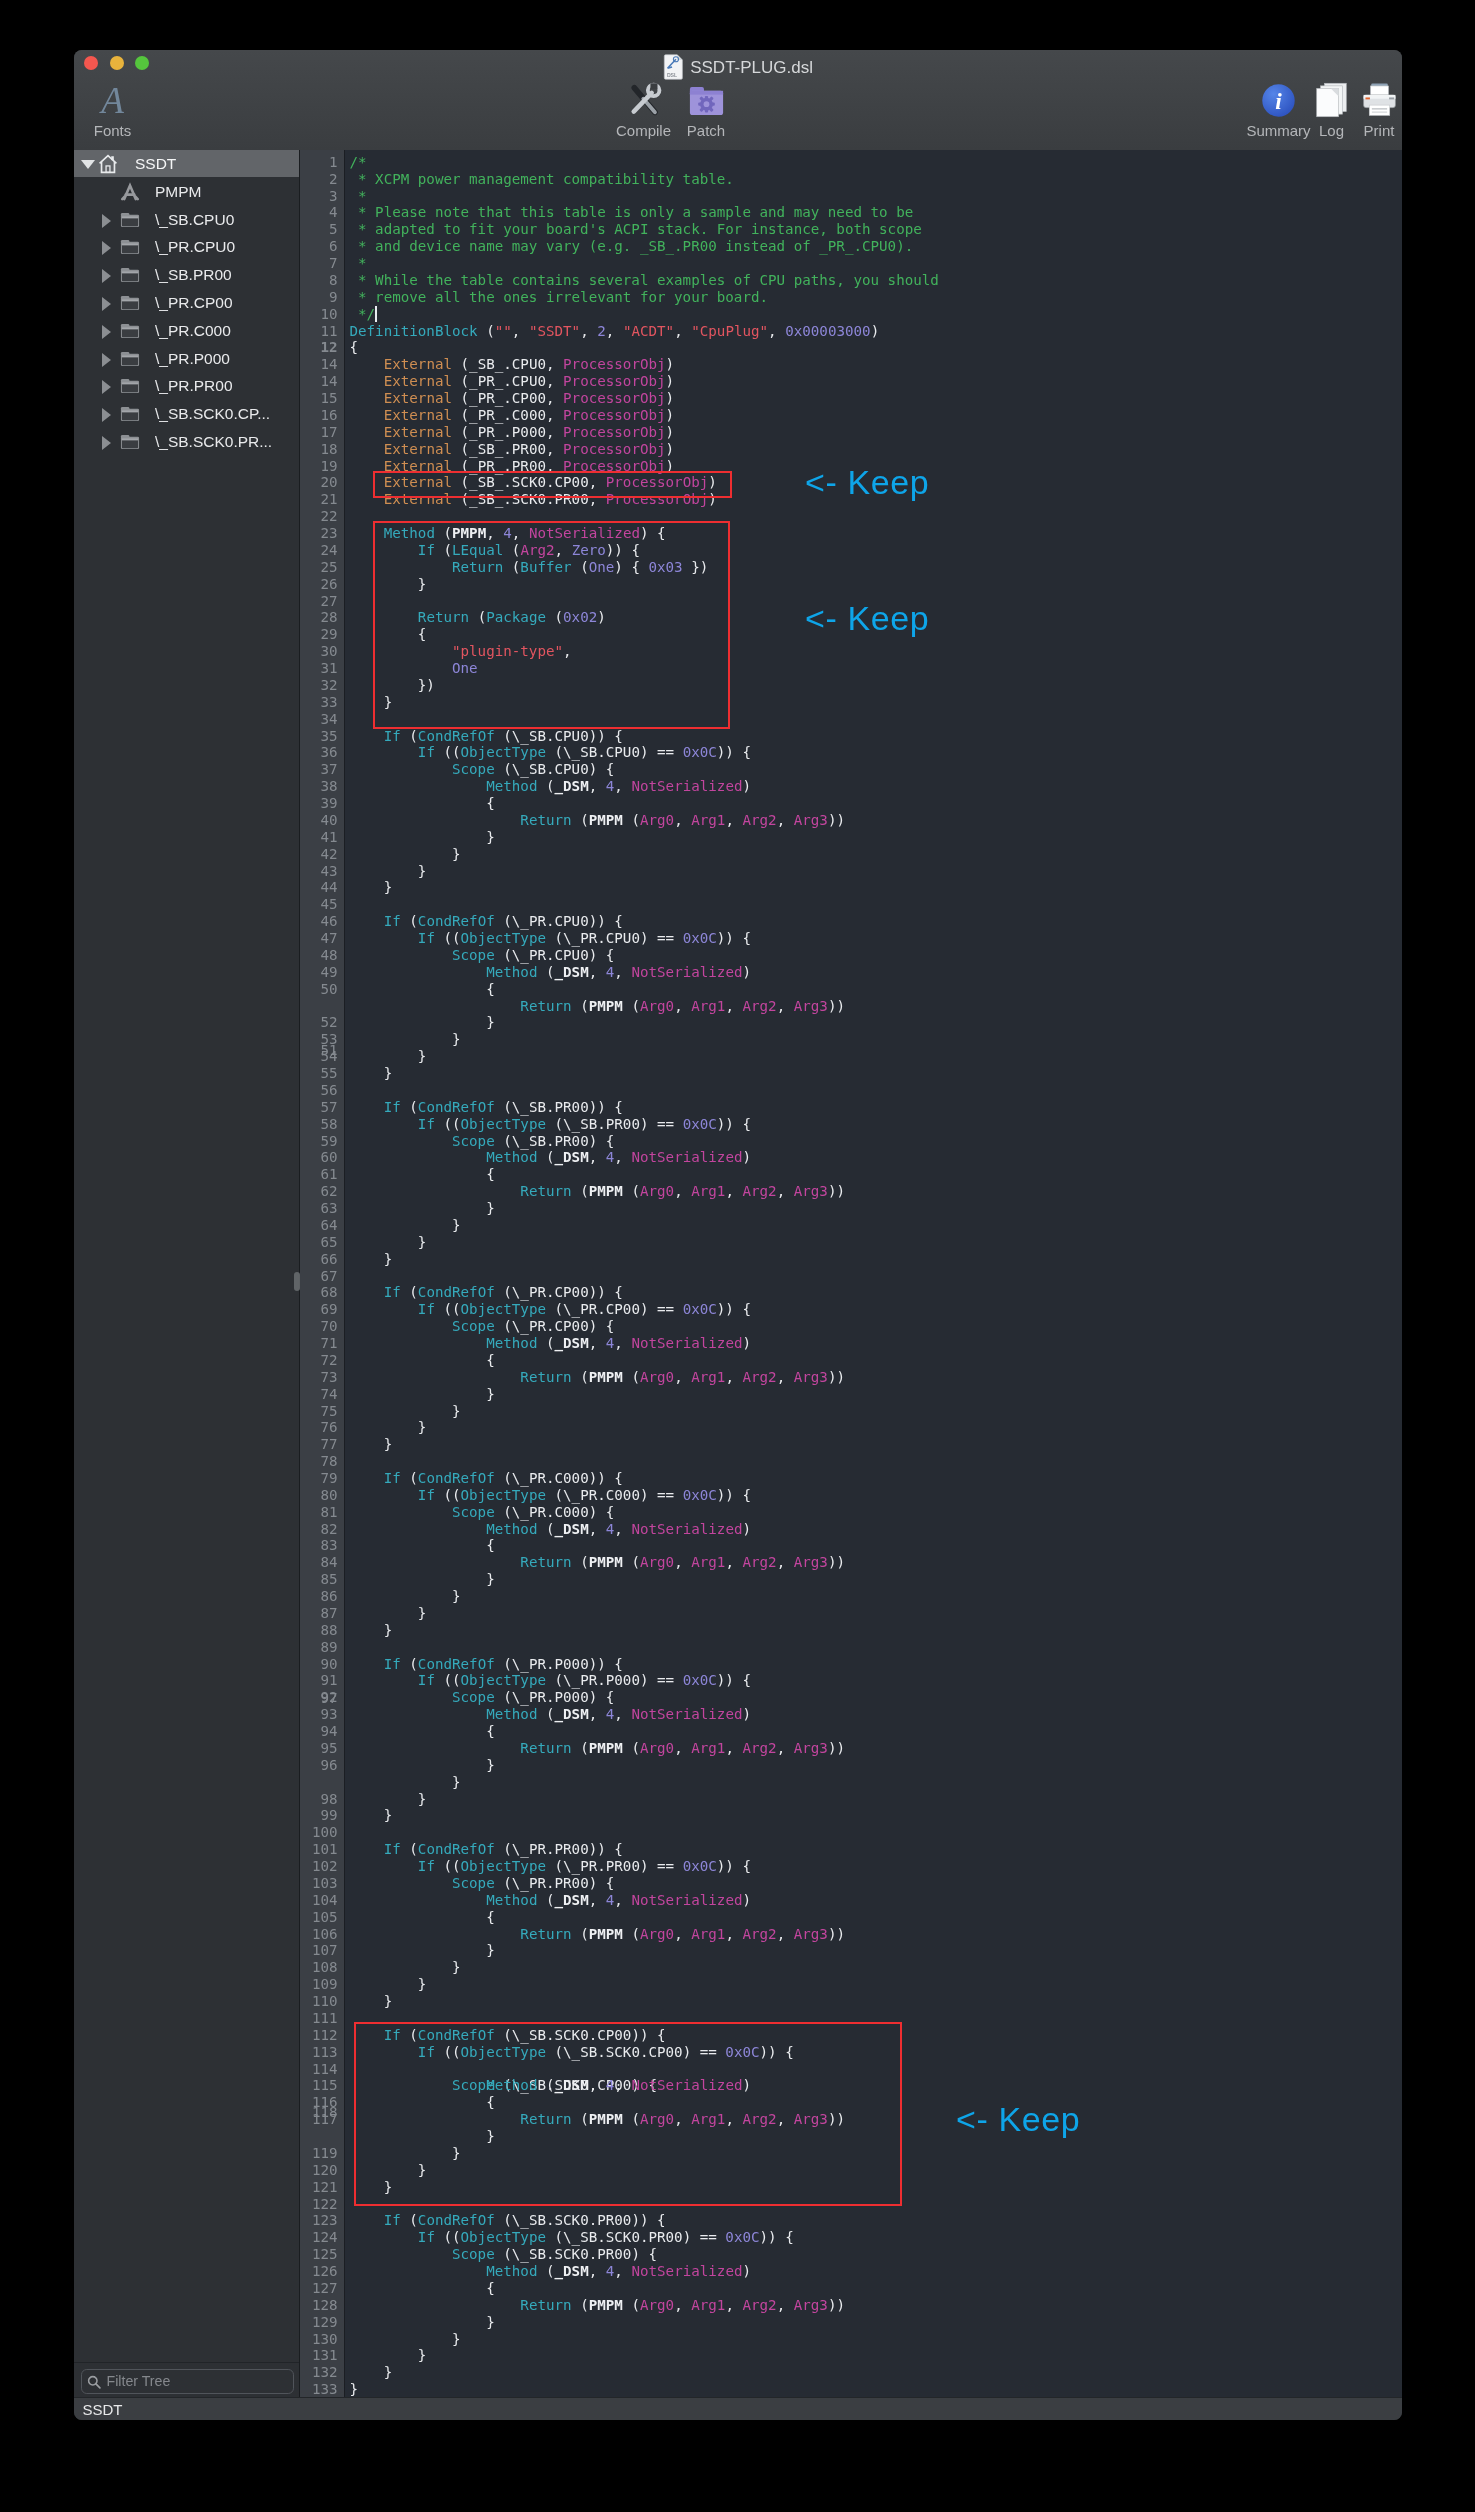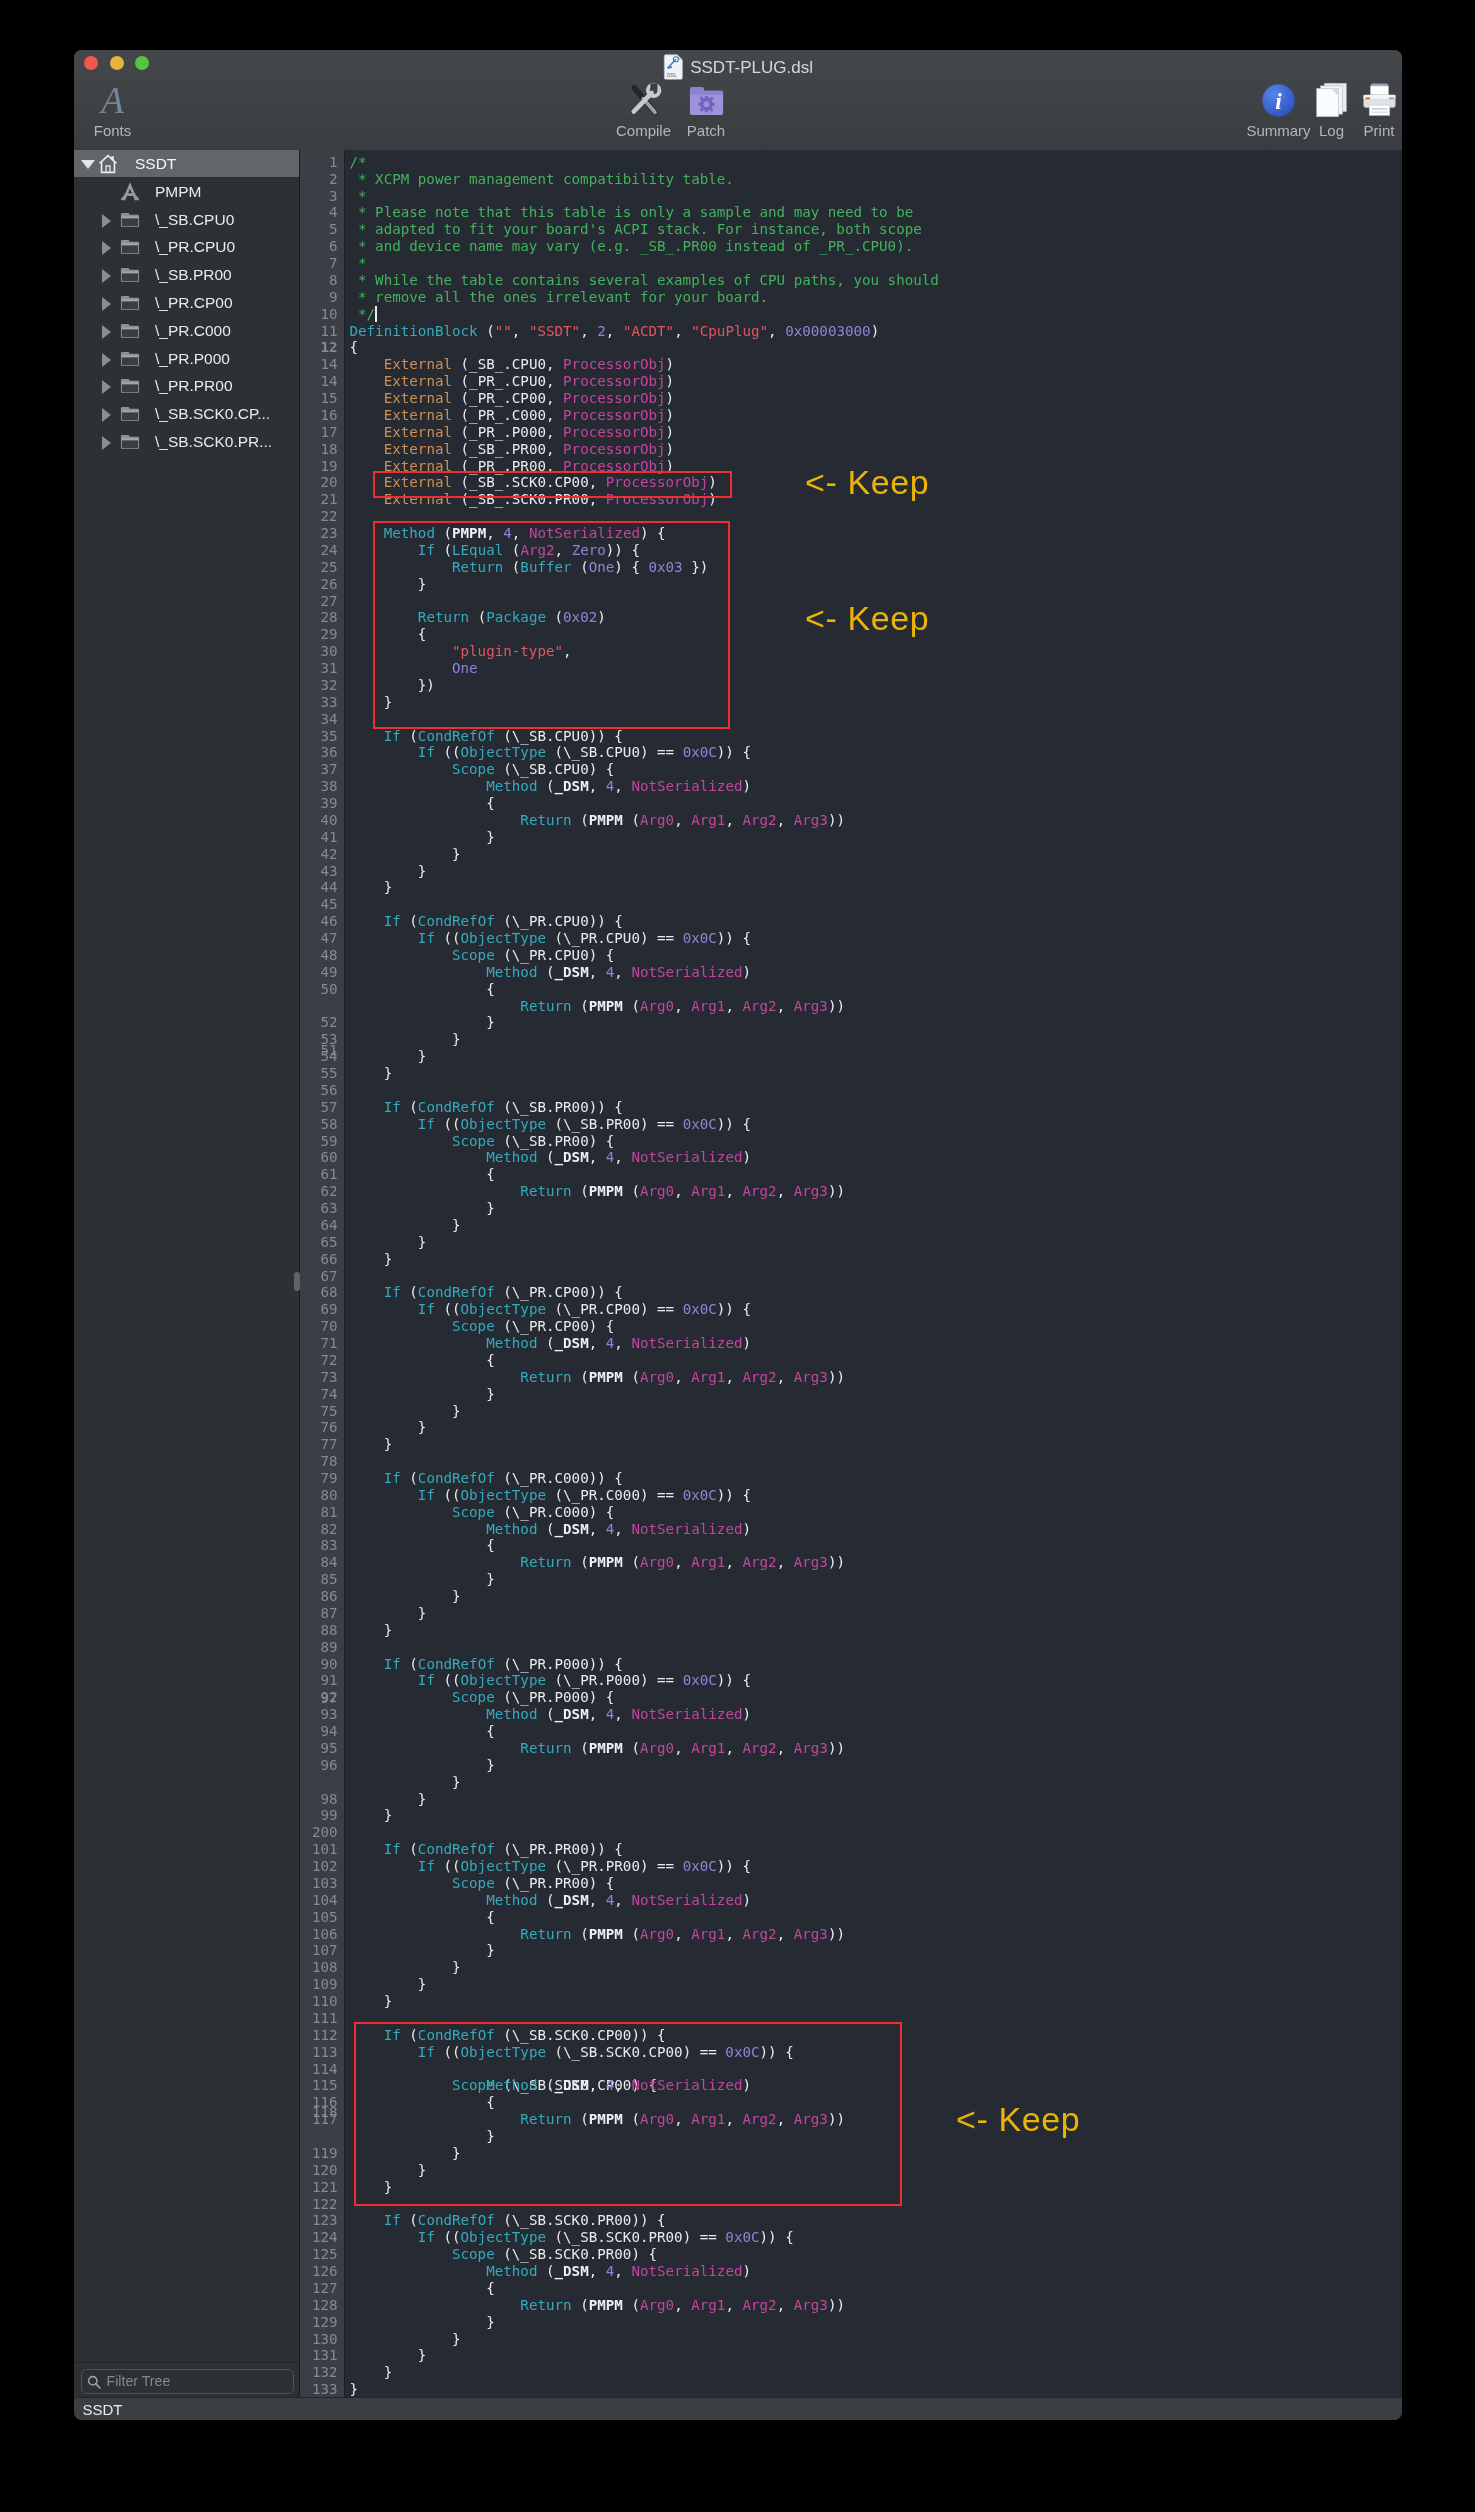--- a/index.html
+++ b/index.html
@@ -65,21 +65,21 @@
   .caret{display:inline-block;width:1.9px;height:15.5px;background:#e8ecf0;vertical-align:-2.6px;}
   
   #statusbar{position:absolute;left:0;top:2347px;width:100%;height:23px;background:#3b3e42;
     border-top:0.6px solid #232629;}
   #status-text{position:absolute;left:8.4px;top:3.2px;color:#e8e9ea;font-size:15px;}
   
   .keep-box{position:absolute;border:2.6px solid #ee2e31;z-index:5;}
   #keep-box-1{left:299px;top:421px;width:355px;height:23px;}
   #keep-box-2{left:299px;top:471px;width:353px;height:204px;}
   #keep-box-3{left:280px;top:1972px;width:544px;height:180px;}
-  .keep-text{position:absolute;color:#eab308;font-size:34px;font-weight:500;z-index:5;
+  .keep-text{position:absolute;color:#0ea5e9;font-size:34px;font-weight:500;z-index:5;
     transform:translateY(-50%);white-space:nowrap;letter-spacing:0.6px;}
   #keep-1{left:731px;top:432px;}
   #keep-2{left:731px;top:568px;}
   #keep-3{left:882px;top:2069px;}
 </style>
 </head>
 <body>
 
 <div id="window">
 
@@ -411,21 +411,21 @@
         <div class="lnum" style="top: 1506px;">90</div>
         <div class="lnum" style="top: 1522px;">91</div>
         <div class="lnum" style="top: 1539px;">92</div>
         <div class="lnum" style="top: 1556px;">93</div>
         <div class="lnum" style="top: 1573px;">94</div>
         <div class="lnum" style="top: 1590px;">95</div>
         <div class="lnum" style="top: 1607px;">96</div>
         <div class="lnum" style="top: 1540px;">97</div>
         <div class="lnum" style="top: 1641px;">98</div>
         <div class="lnum" style="top: 1657px;">99</div>
-        <div class="lnum" style="top: 1674px;">200</div>
+        <div class="lnum" style="top: 1674px;">100</div>
         <div class="lnum" style="top: 1691px;">101</div>
         <div class="lnum" style="top: 1708px;">102</div>
         <div class="lnum" style="top: 1725px;">103</div>
         <div class="lnum" style="top: 1742px;">104</div>
         <div class="lnum" style="top: 1759px;">105</div>
         <div class="lnum" style="top: 1776px;">106</div>
         <div class="lnum" style="top: 1792px;">107</div>
         <div class="lnum" style="top: 1809px;">108</div>
         <div class="lnum" style="top: 1826px;">109</div>
         <div class="lnum" style="top: 1843px;">110</div>

